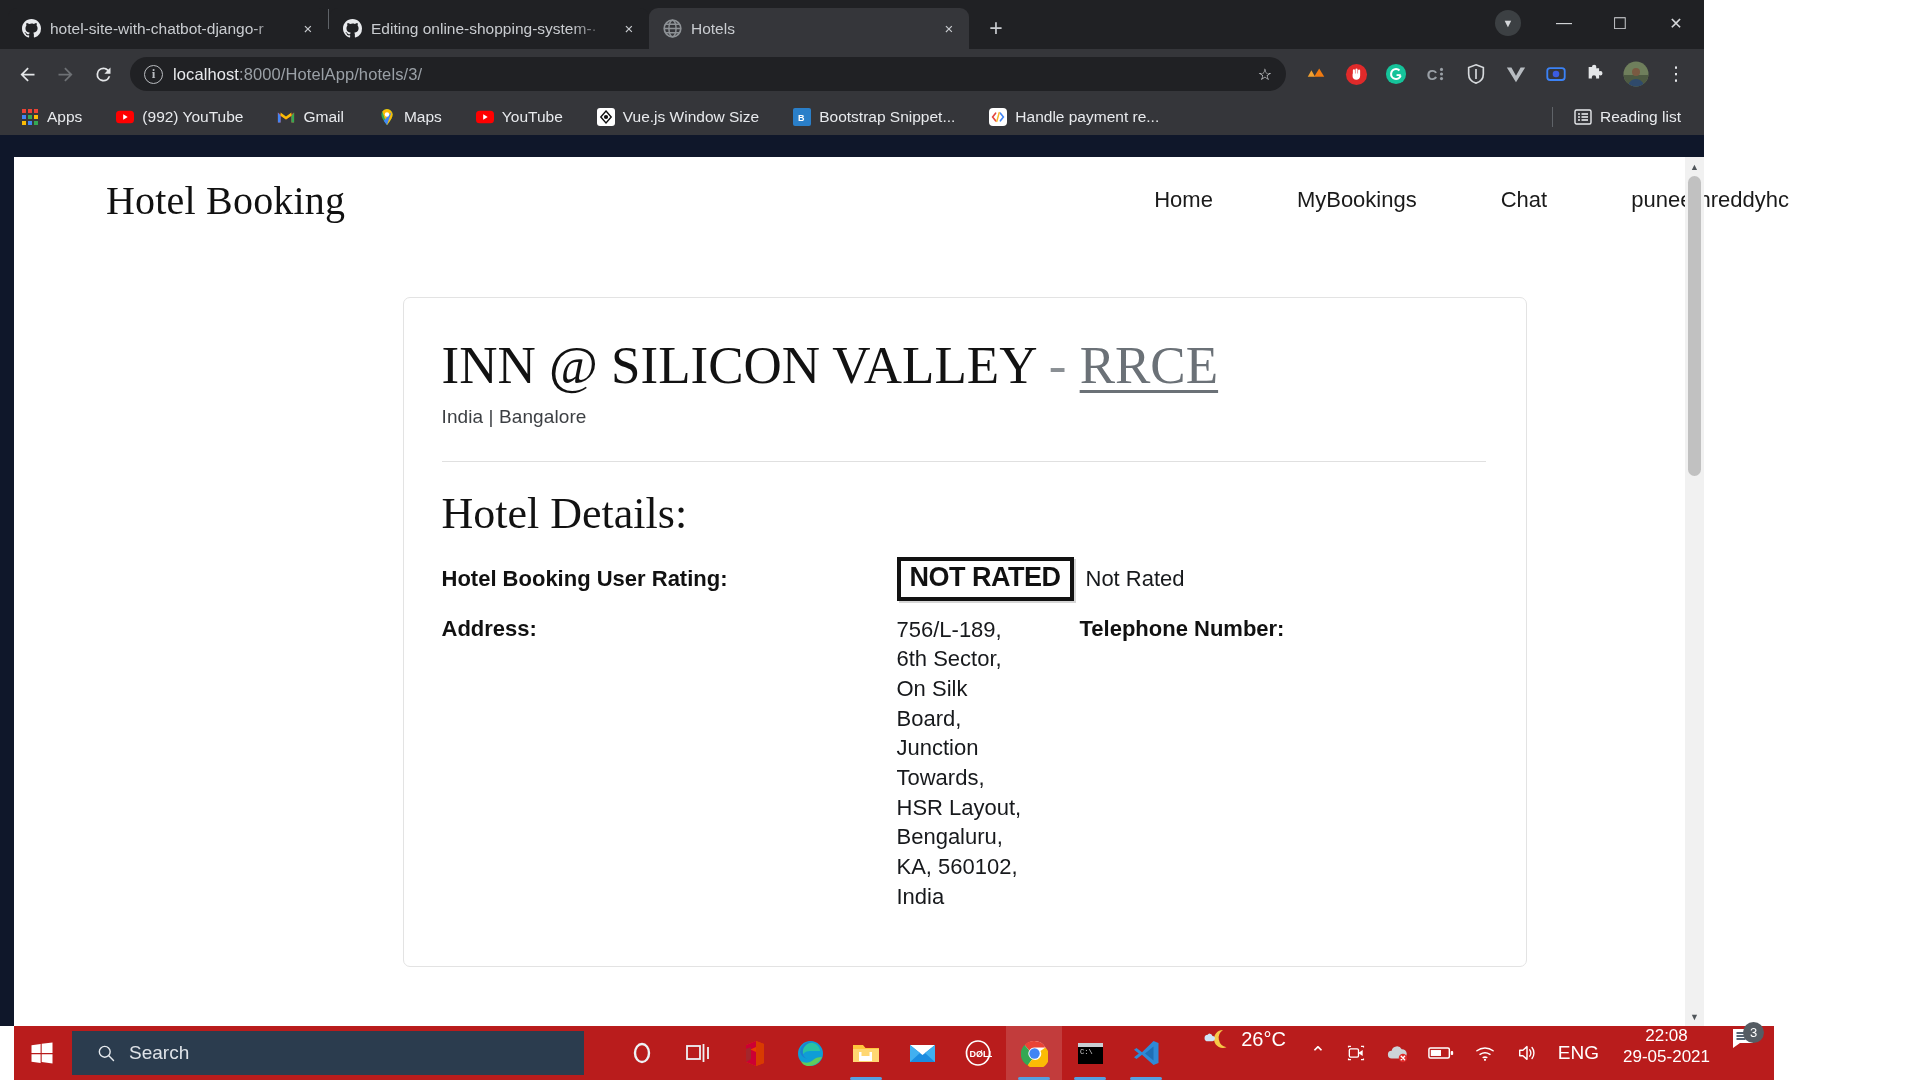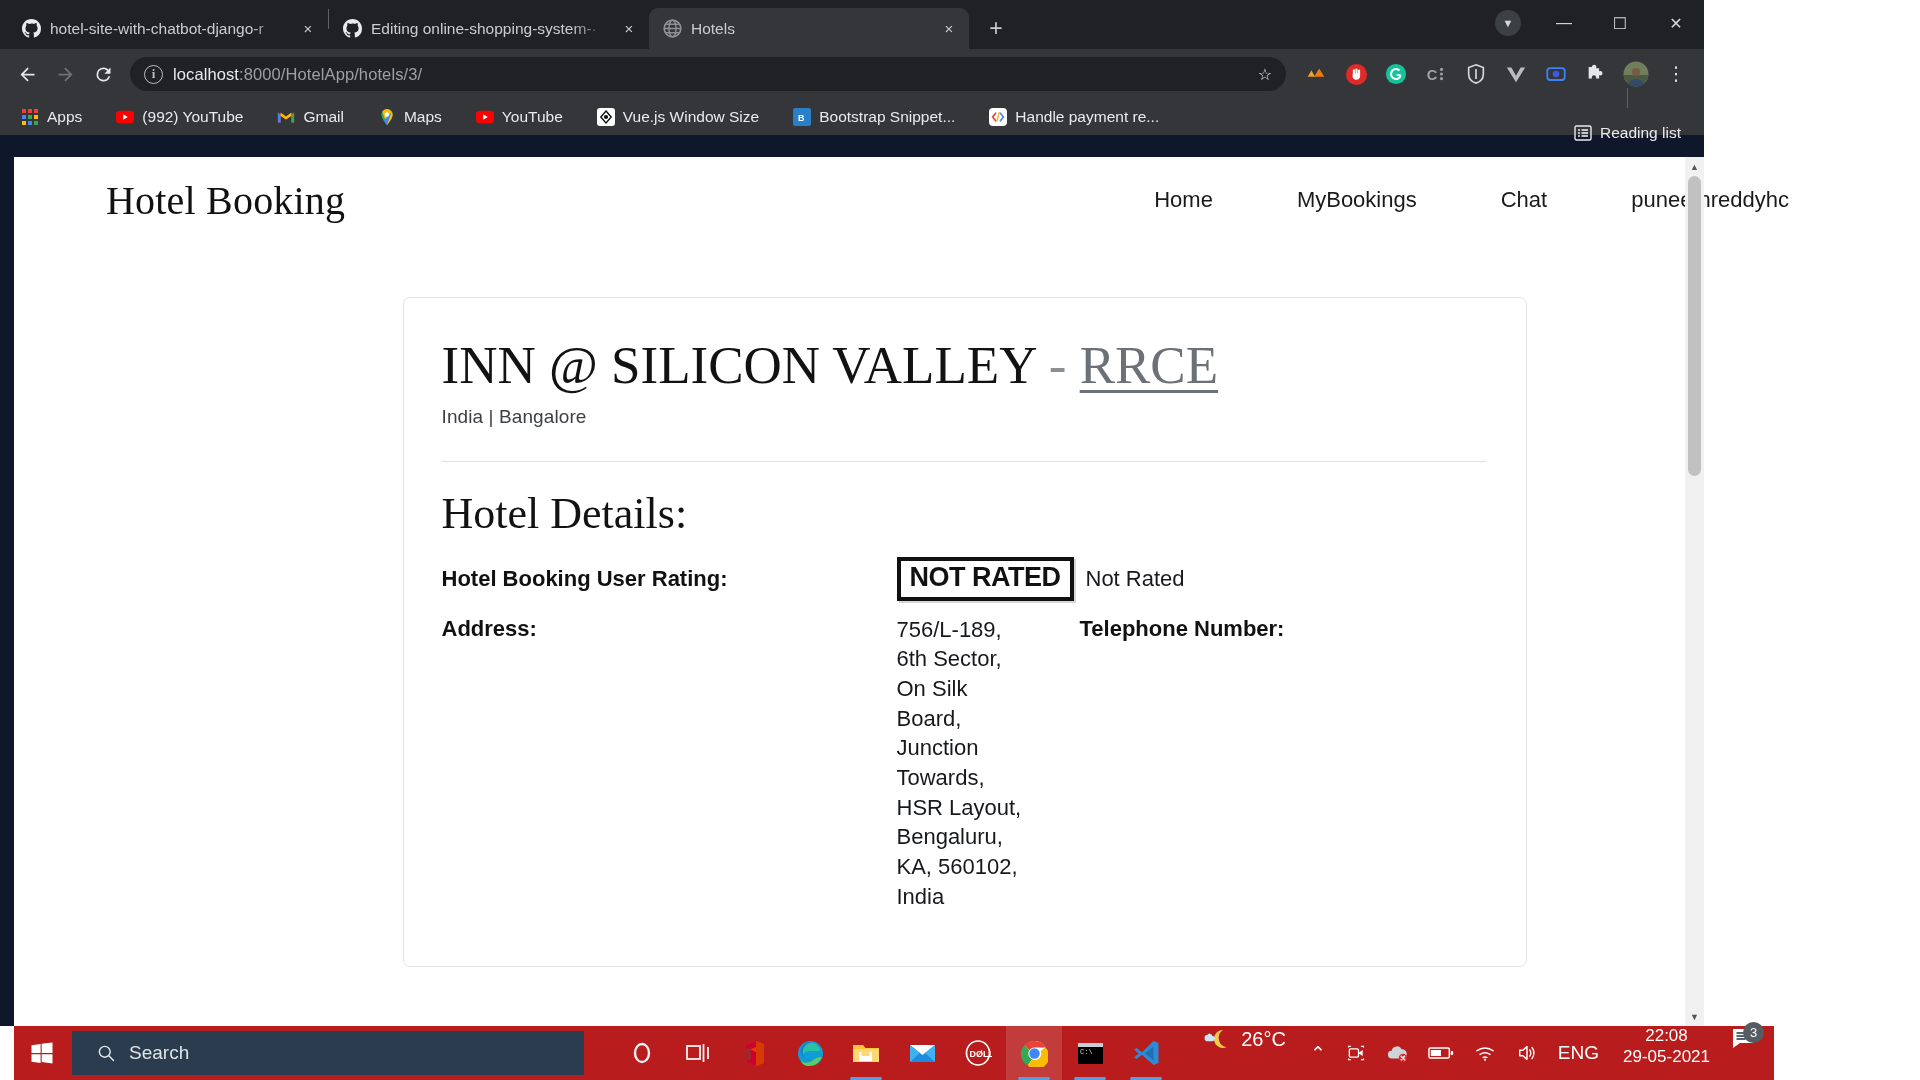--- a/index.html
+++ b/index.html
@@ -65,21 +65,21 @@
   .omni-url { font-size: 16.5px; color: #9aa0a6; white-space: nowrap; letter-spacing: .1px; }
   .omni-url b { color: #e8eaed; font-weight: 400; }
   .omni-star { margin-left: auto; width: 30px; height: 30px; display: flex; align-items: center; justify-content: center; color: #e8eaed; font-size: 16px; }
   .ext { width: 30px; height: 30px; display: flex; align-items: center; justify-content: center; flex: 0 0 30px; margin: 0 3px; }
   .dots { color: #e8eaed; font-size: 19px; line-height: .55; letter-spacing: 0; width: 26px; text-align: center; }
 
   
   .bookmarks { height: 36px; background: #35363a; display: flex; align-items: center; padding: 0 12px; gap: 16px; position: relative; }
   .bm { display: flex; align-items: center; gap: 8px; padding: 4px 9px; border-radius: 5px; color: #e8eaed; font-size: 15.5px; white-space: nowrap; }
   .bm-ico { width: 18px; height: 18px; flex: 0 0 18px; display: block; }
-  .bm-right { position: absolute; right: 14px; display: flex; align-items: center; gap: 12px; flex-direction: column; }
+  .bm-right { position: absolute; right: 14px; display: flex; align-items: center; gap: 12px; }
   .bm-divider { width: 1px; height: 20px; background: #5f6368; }
 
   
   .page { position: absolute; top: 157px; left: 14px; width: 1920px; height: 869px; background: #fff; overflow: hidden; }
   .page-inner { width: 1901px; }
 
   .site-nav { display: flex; align-items: center; height: 86px; padding: 0 0 0 92px; }
   .brand { font-family: "Liberation Serif", serif; font-size: 40px; color: #111; font-weight: 400; letter-spacing: .2px; }
   .nav-links { margin-left: auto; display: flex; align-items: center; gap: 16px; padding-right: 92px; }
   .nav-link { font-size: 22px; color: #1a1a1a; padding: 0 34px; white-space: nowrap; }

